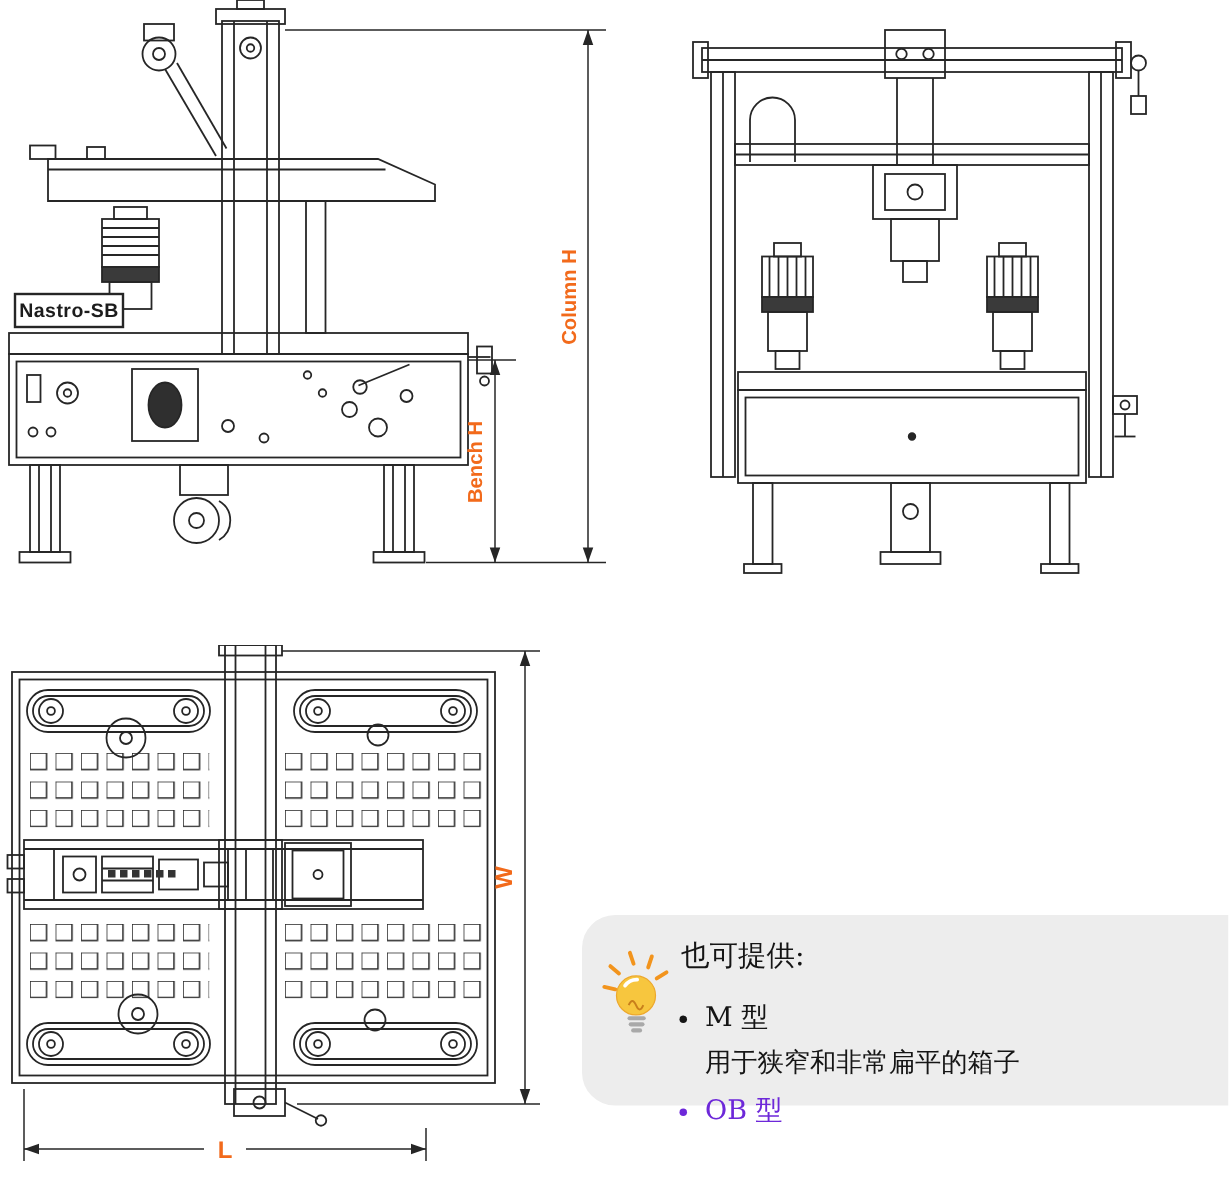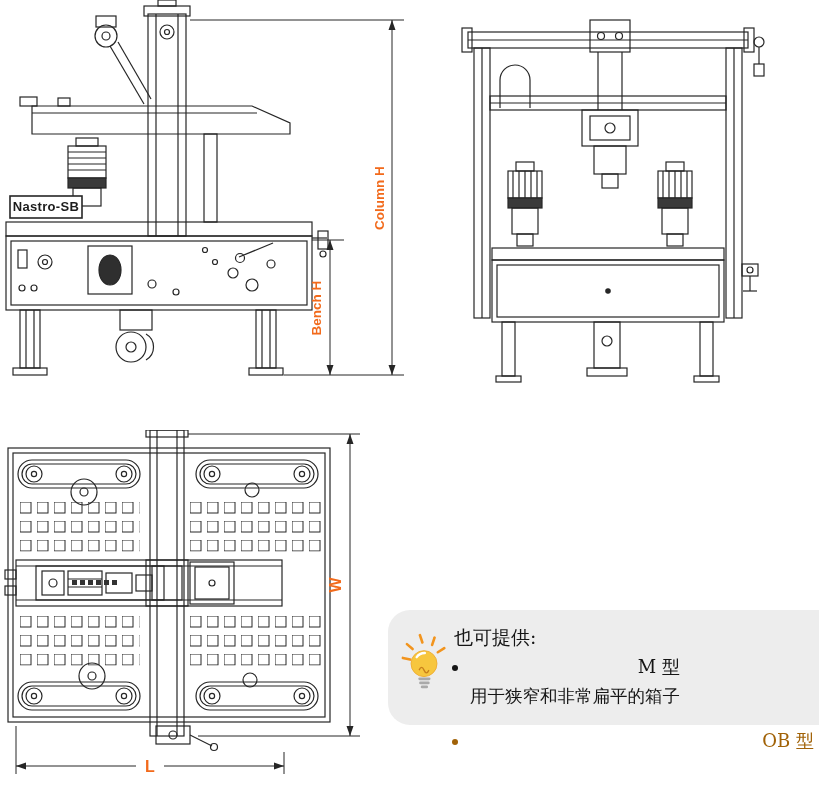--- a/index.html
+++ b/index.html
@@ -29,29 +29,29 @@
     position:absolute; left:388px; top:610px; width:460px;
     background:#ededed; border-radius:22px;
     padding:14px 18px 16px 10px;
     display:flex; align-items:flex-start; gap:4px;
   }
   .bulb-wrap { flex:0 0 52px; margin-top:2px; }
   .note-text {
     font-family:"DejaVu Serif","Liberation Serif", serif;
     color:#151515;
   }
-  .note-title { font-size:19px; line-height:26px; margin-bottom:4px; }
-  .note-items { list-style:disc; padding-left:16px;text-align:right; }
+  .note-title { font-size:19px; line-height:26px; margin-bottom:16px; }
+  .note-items { list-style:disc; padding-left:16px; }
   .note-items li { font-size:18px; line-height:26px; }
   .item-label { font-size:18px; }
   .item-desc  { font-size:17.5px; line-height:26px; margin-top:3px;font-family:Liberation Serif, serif; }
   .extra-items {
     position:absolute; left:454px; top:728px; width:360px;
     font-family:"DejaVu Serif","Liberation Serif", serif;
-    color:#a16207;
+    color:#6d28d9;
   }
 </style>
 </head>
 <body>
 
 <div class="canvas">
 
   <svg class="drawing front-view" width="420" height="400" viewBox="0 0 420 400">
     <g stroke="#262626" stroke-width="1.2" fill="none">
 

